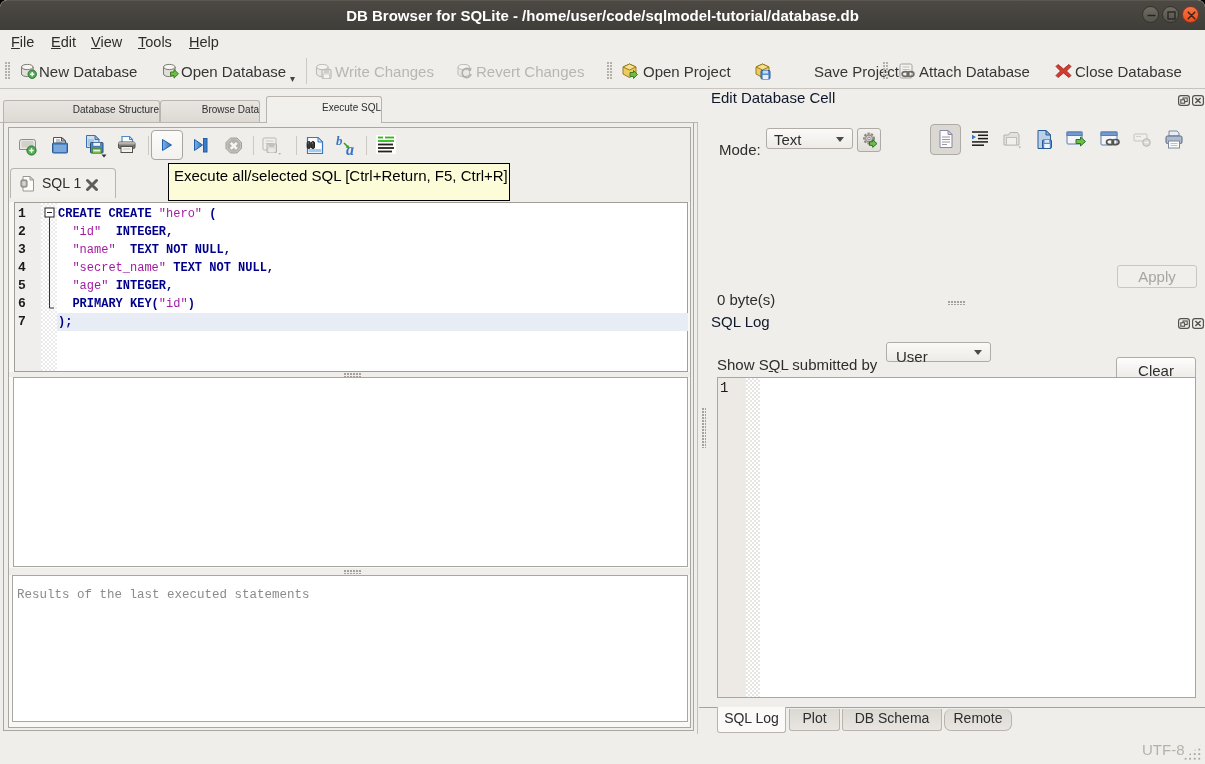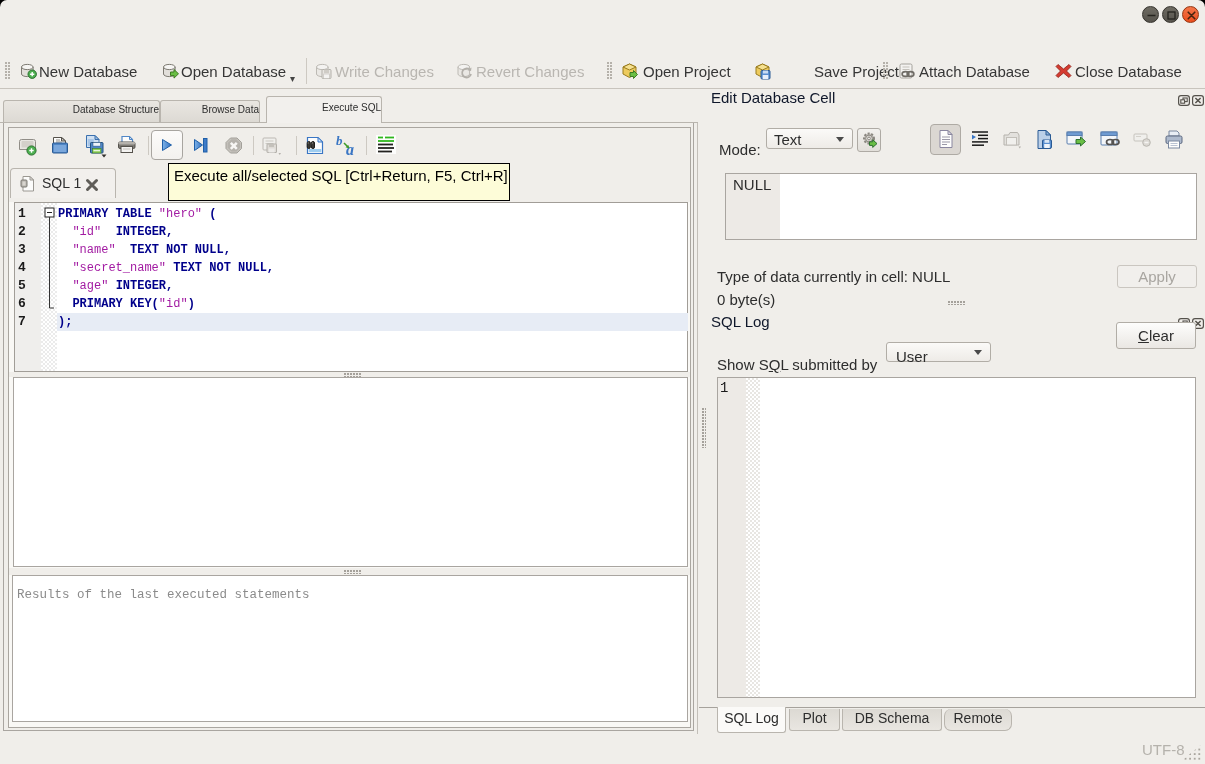--- a/index.html
+++ b/index.html
@@ -139,36 +139,46 @@
 
 .tooltip { position:absolute; left:168px; top:163px; height:38px;
   background:#fdfcd8; border:1px solid #000; font-size:15px; color:#000;
   line-height:23px; padding-left:5px; z-index:9; white-space:nowrap; width:342px; }
 svg { display:block; }
 </style>
 </head>
 <body>
 <div class="win">
 
+<div class="titlebar">
+  <div class="title">DB Browser for SQLite - /home/user/code/sqlmodel-tutorial/database.db</div>
+</div>
 <div class="wbtn" style="left:1142px;">
   <svg width="17" height="17">
         <line x1="4.5" y1="8.5" x2="12.5" y2="8.5" stroke="#26241f" stroke-width="1.5"></line>
       </svg>
 </div>
 <div class="wbtn" style="left:1162px;">
   <svg width="17" height="17">
         <rect x="5" y="5" width="7" height="7" fill="none" stroke="#26241f" stroke-width="1.3"></rect>
       </svg>
 </div>
 <div class="wbtn close" style="left:1182px;">
   <svg width="17" height="17">
         <path d="M5.2 5.2 L11.8 11.8 M11.8 5.2 L5.2 11.8" stroke="#47230f" stroke-width="1.6" stroke-linecap="round"></path>
       </svg>
 </div>
 
+<div class="menubar">
+  <span style="left:11px;"><u>F</u>ile</span>
+  <span style="left:51px;"><u>E</u>dit</span>
+  <span style="left:91px;"><u>V</u>iew</span>
+  <span style="left:138px;"><u>T</u>ools</span>
+  <span style="left:189px;"><u>H</u>elp</span>
+</div>
 
 <div class="toolbar">
   <div class="thandle" style="left:5px;"></div>
   <div class="ticon" id="i-newdb" style="left:20px;">
     <svg width="17" height="16">
       <path d="M1.5 4 v7 a5.8 2.6 0 0 0 11.6 0 v-7" fill="#e2dfda" stroke="#7d7a72"></path>
       <ellipse cx="7.3" cy="4" rx="5.8" ry="2.6" fill="#f6f5f3" stroke="#7d7a72"></ellipse>
       <circle cx="12.2" cy="11.2" r="4.2" fill="#4caf50" stroke="#2e7031"></circle>
       <path d="M12.2 9.1 v4.2 M10.1 11.2 h4.2" stroke="#fff" stroke-width="1.4"></path>
     </svg>
@@ -371,21 +381,21 @@
   <div class="gutter"></div>
   <div class="foldmargin"></div>
   <div class="curline"></div>
   <div class="lnum" style="top:2px;">1</div>
   <div class="lnum" style="top:20px;">2</div>
   <div class="lnum" style="top:38px;">3</div>
   <div class="lnum" style="top:56px;">4</div>
   <div class="lnum" style="top:74px;">5</div>
   <div class="lnum" style="top:92px;">6</div>
   <div class="lnum" style="top:110px;">7</div>
-  <div class="cline" style="top:2px; left:43px;"><span class="kw">PRIMARY TABLE</span> <span class="st">"hero"</span> <span class="kw">(</span></div>
+  <div class="cline" style="top:2px; left:43px;"><span class="kw">CREATE CREATE</span> <span class="st">"hero"</span> <span class="kw">(</span></div>
   <div class="cline" style="top:20px; left:43px;">  <span class="st">"id"</span>  <span class="kw">INTEGER,</span></div>
   <div class="cline" style="top:38px; left:43px;">  <span class="st">"name"</span>  <span class="kw">TEXT NOT NULL,</span></div>
   <div class="cline" style="top:56px; left:43px;">  <span class="st">"secret_name"</span> <span class="kw">TEXT NOT NULL,</span></div>
   <div class="cline" style="top:74px; left:43px;">  <span class="st">"age"</span> <span class="kw">INTEGER,</span></div>
   <div class="cline" style="top:92px; left:43px;">  <span class="kw">PRIMARY KEY(</span><span class="st">"id"</span><span class="kw">)</span></div>
   <div class="cline" style="top:110px; left:43px;"><span class="kw">);</span></div>
   <svg class="abs" style="left:29px; top:4px;" width="26" height="108">
     <rect x="1" y="1" width="9" height="9" fill="#fff" stroke="#222"></rect>
     <line x1="3" y1="5.5" x2="8" y2="5.5" stroke="#222"></line>
     <line x1="5.5" y1="10" x2="5.5" y2="101" stroke="#333"></line>
@@ -483,25 +493,20 @@
     <line x1="11.5" y1="9.5" x2="15.5" y2="9.5" stroke="#f5f4f2" stroke-width="1.6"></line>
   </svg>
   <svg class="abs" style="left:1164px; top:130px;" width="20" height="19">
     <path d="M5 1 h8 l2 2 v3 h-10 z" fill="#e9eef5" stroke="#7a88a0"></path>
     <rect x="2" y="6" width="16" height="7.5" rx="1.5" fill="#aebacd" stroke="#5c6880"></rect>
     <rect x="4.5" y="11" width="11" height="7" fill="#fdfdfc" stroke="#7a88a0"></rect>
     <line x1="6.5" y1="13.5" x2="13.5" y2="13.5" stroke="#b9c2d2"></line>
     <line x1="6.5" y1="15.5" x2="13.5" y2="15.5" stroke="#b9c2d2"></line>
   </svg>
 </div>
-<div class="nullbox">
-      <div class="gray"></div>
-      <div class="ntext">NULL</div>
-    </div>
-<div class="rlabel" style="left:717px; top:260px;">Type of data currently in cell: NULL</div>
 <div class="rlabel" style="left:717px; top:283px;">0 byte(s)</div>
 <div class="btn dis" style="left:1117px; top:265px; width:80px; height:23px; line-height:21px;">Apply</div>
 <div class="hdots" style="left:948px; top:301px;"></div>
 
 <div class="docktitle" style="left:711px; top:313px;">SQL Log</div>
 <div class="dockbtn" style="left:1178px; top:318px;">
   <svg width="12" height="11">
         <rect x="0.6" y="0.6" width="10.8" height="9.8" rx="2.4" fill="none" stroke="#55524c" stroke-width="1.2"></rect>
         <rect x="5" y="3" width="4.2" height="3.6" fill="none" stroke="#55524c" stroke-width="1.1"></rect>
         <rect x="2.8" y="4.8" width="3.8" height="3.4" fill="#f0eeea" stroke="#55524c" stroke-width="1.1"></rect>
@@ -511,21 +516,21 @@
   <svg width="12" height="11">
         <rect x="0.6" y="0.6" width="10.8" height="9.8" rx="2.4" fill="none" stroke="#55524c" stroke-width="1.2"></rect>
         <path d="M3.4 3 L8.6 8 M8.6 3 L3.4 8" stroke="#55524c" stroke-width="1.5"></path>
       </svg>
 </div>
 <div class="rlabel" style="left:717px; top:348px;">Show S<u>Q</u>L submitted by</div>
 <div class="combo" style="left:886px; top:342px; width:105px; height:20px;">
       <span style="position:absolute; left:9px; top:5px;">User</span>
       <span class="arr"></span>
     </div>
-<div class="btn" style="left:1116px; top:322px; width:80px; height:27px; line-height:25px;"><u>C</u>lear</div>
+<div class="btn" style="left:1116px; top:357px; width:80px; height:27px; line-height:25px;"><u>C</u>lear</div>
 <div class="logbox">
       <div class="lgut"></div>
       <div class="lfold"></div>
       <div class="l1">1</div>
     </div>
 
 <div class="abs" style="left:699px; top:707px; width:506px; height:1px; background:#a6a29c;"></div>
 <div class="btab active" style="left:717px; width:69px;">
       <span class="tl">SQL Log</span>
     </div>

